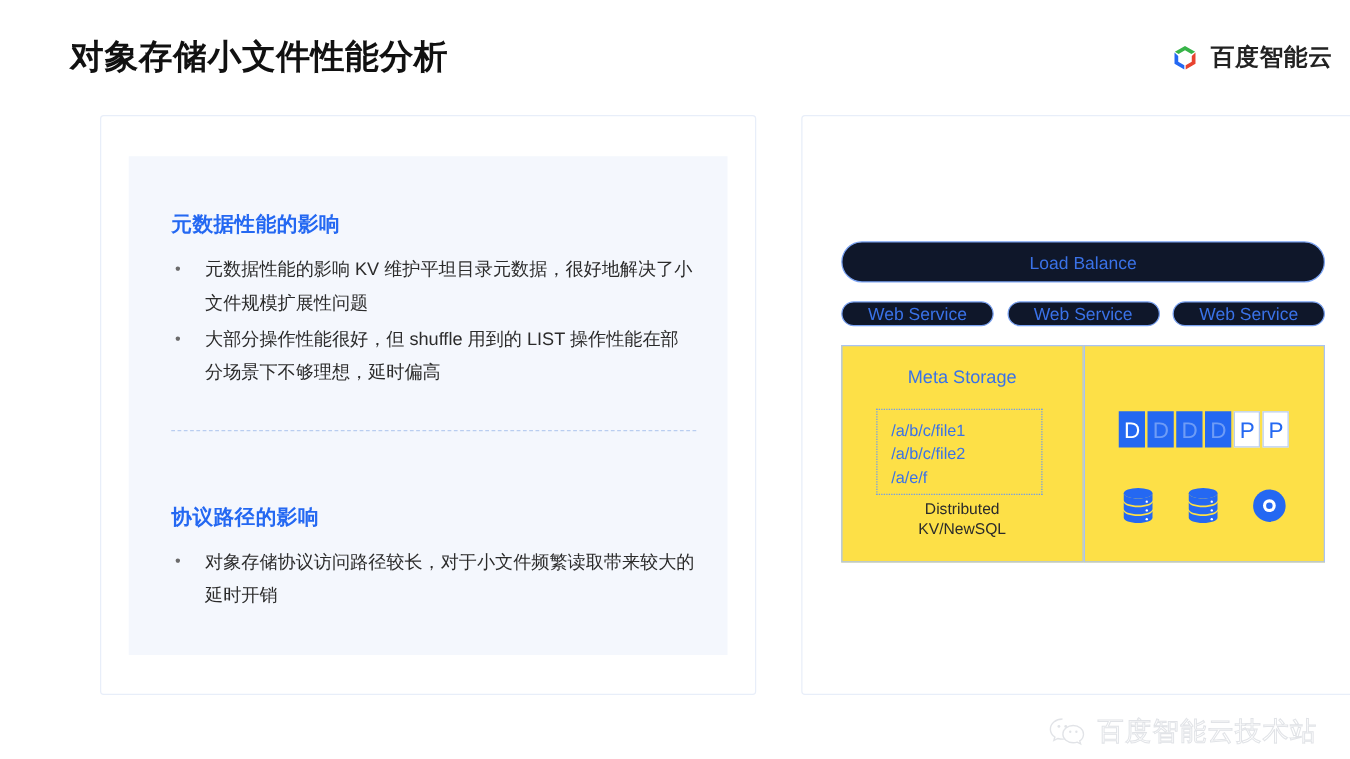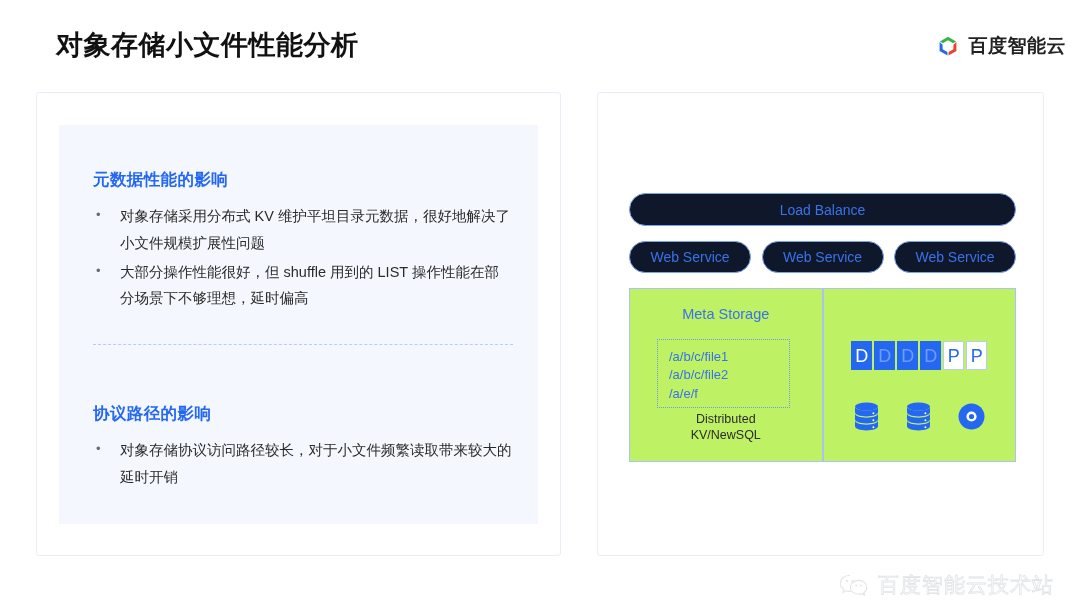--- a/index.html
+++ b/index.html
@@ -55,20 +55,21 @@
     font-family: Liberation Serif, serif;
   }
 
   
   .card {
     position: absolute;
     background: #ffffff;
     border: 1px solid #e8eef9;
     border-radius: 3px;
     box-sizing: border-box;
+    margin-left: 44px;
   }
   .card-left {
     left: 36px;
     top: 92px;
     width: 525px;
     height: 464px;
   }
   .card-right {
     left: 597px;
     top: 92px;
@@ -156,32 +157,32 @@
     width: 387px;
     height: 33px;
   }
   .pill-row {
     display: flex;
     justify-content: space-between;
     margin-top: 15px;
   }
   .pill-ws {
     width: 122px;
-    height: 32px;
+    height: 20px;
   }
 
   .store-row {
     display: flex;
     justify-content: space-between;
     margin-top: 15px;
   }
   .store-box {
     box-sizing: border-box;
     border: 1.3px solid #a9c3f2;
-    background: #bef264;
+    background: #fde047;
     width: 222px;
     height: 174px;
     position: relative;
   }
   .store-title {
     position: absolute;
     top: 17px;
     left: 0;
     width: 100%;
     text-align: center;
@@ -296,21 +297,21 @@
     <span class="brand-text">百度智能云</span>
   </div>
 </div>
 
 <div class="card card-left">
   <div class="inner-panel">
 
     <div class="section section-meta">
       <div class="section-title">元数据性能的影响</div>
       <ul class="bullet-list">
-        <li class="bullet-item">对象存储采用分布式 KV 维护平坦目录元数据，很好地解决了小文件规模扩展性问题</li>
+        <li class="bullet-item">元数据性能的影响 KV 维护平坦目录元数据，很好地解决了小文件规模扩展性问题</li>
         <li class="bullet-item">大部分操作性能很好，但 shuffle 用到的 LIST 操作性能在部分场景下不够理想，延时偏高</li>
       </ul>
     </div>
 
     <div class="divider"></div>
 
     <div class="section section-proto">
       <div class="section-title">协议路径的影响</div>
       <ul class="bullet-list">
         <li class="bullet-item">对象存储协议访问路径较长，对于小文件频繁读取带来较大的延时开销</li>

